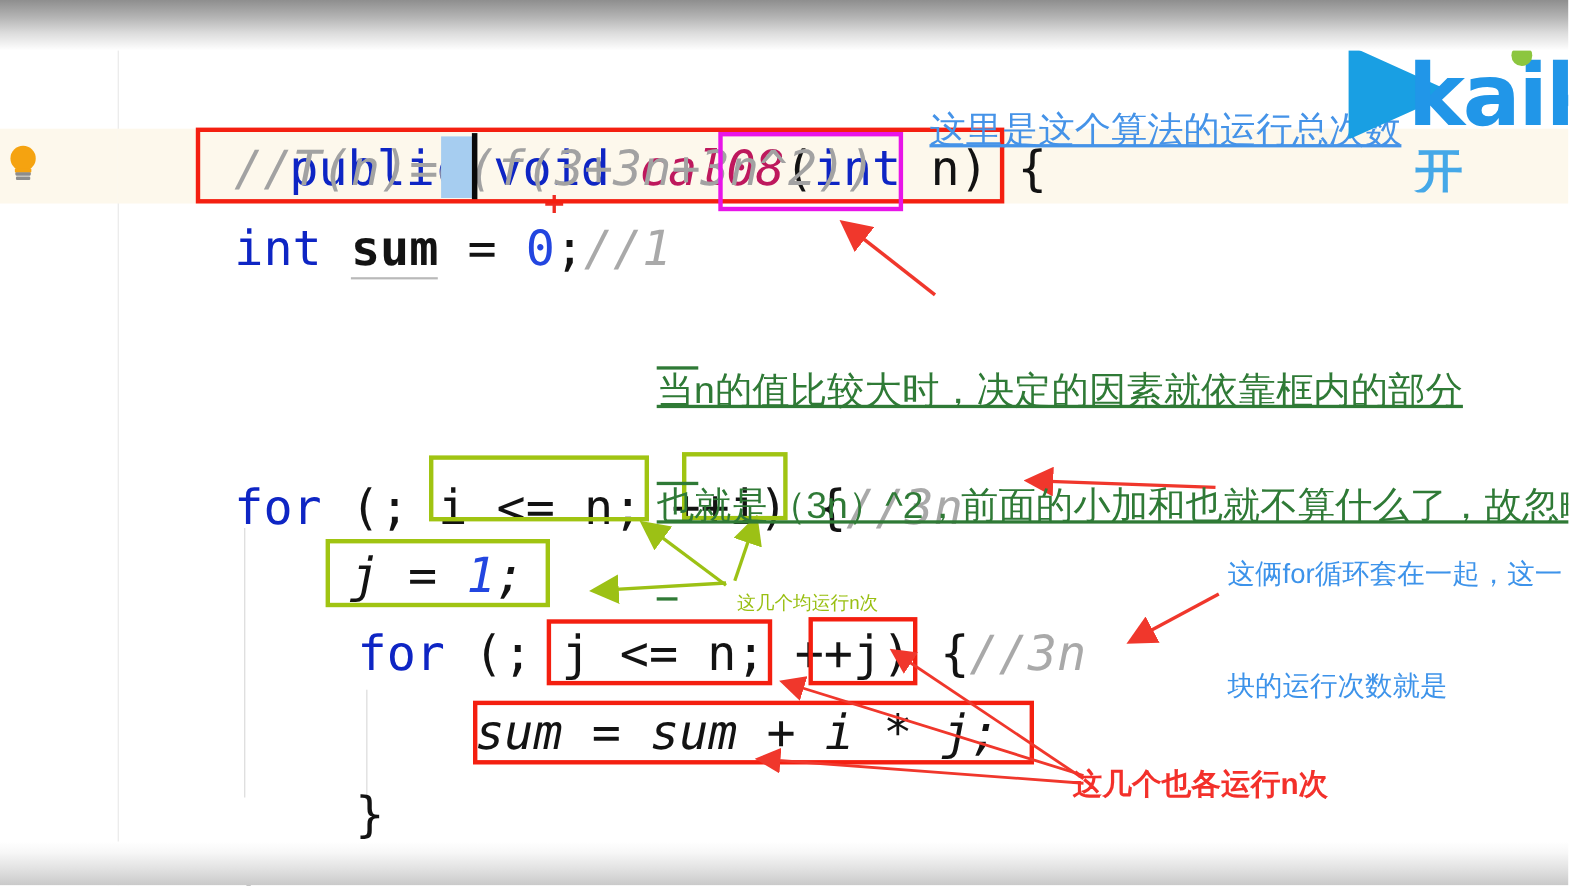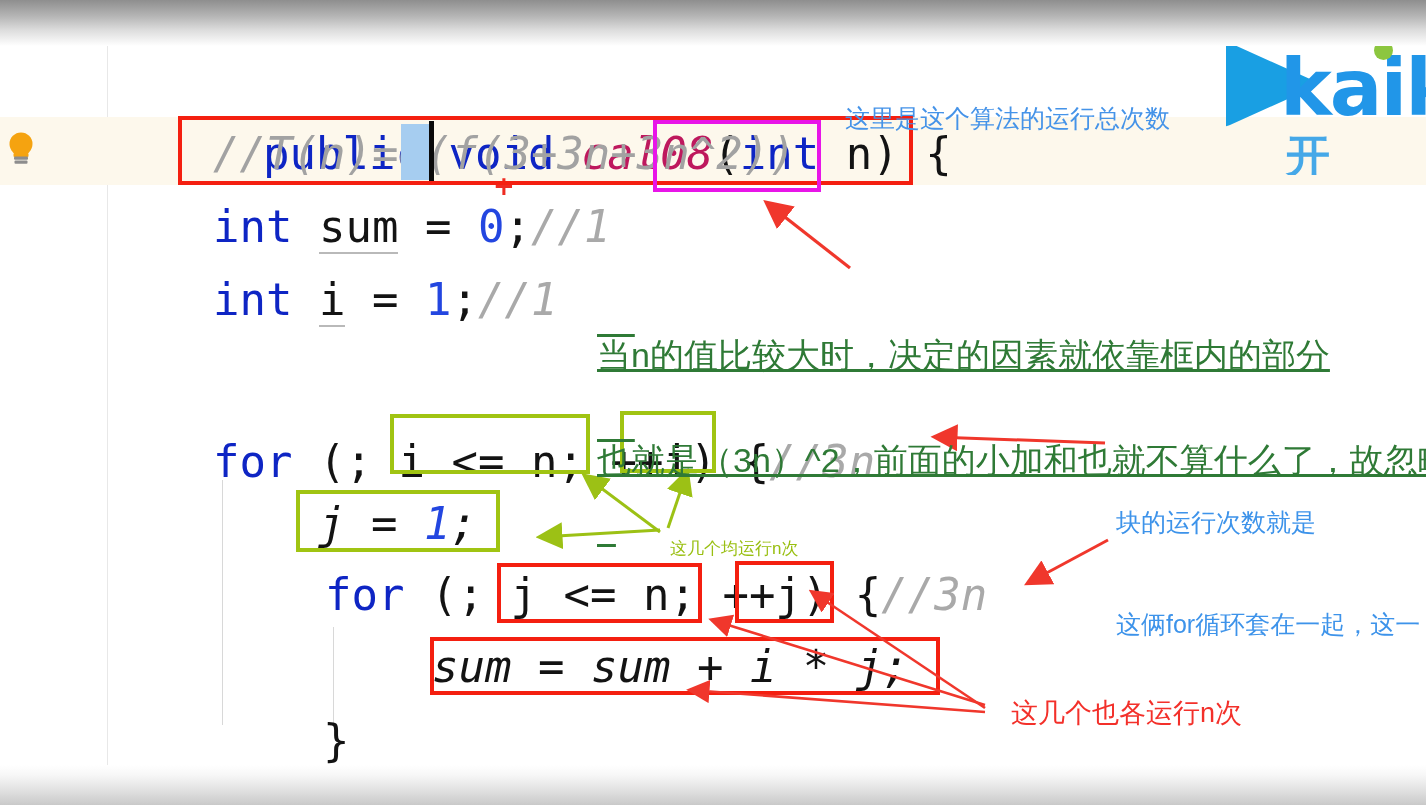--- a/index.html
+++ b/index.html
@@ -54,21 +54,21 @@
     line-height:73px;
     white-space:pre;
     color:#000000;
   }
   .ln{position:absolute; left:107px;}
   .kw{color:#0e25c4;}
   .mth{color:#be185d;font-style:italic;}
   .num{color:#2346e0;}
   .cmt{color:#a9a9a9; font-style:italic;}
   .plain{color:#131313;}
-  .field{color:#131313; border-bottom:2px solid #b9b9b9;}
+  .field{color:#131313; border-bottom:2px solid #b9b9b9;font-weight:bold;}
   .italic-cmt{color:#a2a2a2; font-style:italic;}
 
   
   .indent-guide{
     position:absolute; width:1px; background:#d8d8d8;
   }
 
   
   .sel-o{
     position:absolute; left:401px; top:124px; width:28px; height:56px;
@@ -90,21 +90,21 @@
   .box-magenta{border:4px solid #e815e8;}
   .box-green{border:4px solid #a0c412;}
 
   
   .anno{
     position:absolute;
     font-family:"Liberation Sans","DejaVu Sans",sans-serif;
     white-space:pre;
     font-weight:500;
   }
-  .anno-blue{color:#4593e8; font-size:25px; line-height:34px;}
+  .anno-blue{color:#4593e8; font-size:33px; line-height:34px;text-decoration:underline;}
   .anno-blue2{color:#3d93ea; font-size:25px; line-height:34px;}
   .anno-green{color:#2f7a36; font-size:34px; line-height:35px;text-decoration:underline;}
   .anno-lime{color:#99bf11; font-size:17px; line-height:30px;}
   .anno-red{color:#f3302a; font-size:27px; line-height:32px;}
 
   svg.arrows{position:absolute; left:0; top:0; width:1426px; height:805px; pointer-events:none;}
 
   
   .logo{
     position:absolute; right:0; top:25px; width:200px; height:150px;
@@ -156,21 +156,20 @@
       <span class="kw">public</span><span class="plain"> </span><span class="kw">void</span><span class="plain"> </span><span class="mth">cal08</span><span class="plain">(</span><span class="kw">int</span><span class="plain"> n) {</span>
     </div>
 
     
     <div class="ln italic-cmt" style="top:117px; left:213px;"><span>//T(n)=O(f(3+3n+3n^2))</span></div>
 
     
     <div class="ln" style="top:190px; left:213px;"><span class="kw">int</span><span class="plain"> </span><span class="field">sum</span><span class="plain"> = </span><span class="num">0</span><span class="plain">;</span><span class="cmt">//1</span></div>
 
     
-    <div class="ln" style="top:263px; left:213px;"><span class="kw">int</span><span class="plain"> </span><span class="field">i</span><span class="plain"> = </span><span class="num">1</span><span class="plain">;</span><span class="cmt">//1</span></div>
 
     
 
     
     <div class="ln" style="top:425px; left:213px;"><span class="kw">for</span><span class="plain"> (; </span><span class="plain">i &lt;= n</span><span class="plain">; </span><span class="plain">++i</span><span class="plain">) {</span><span class="cmt">//3n</span></div>
 
     
     <div class="ln" style="top:487px; left:318px;font-style:italic;"><span class="plain">j</span><span class="plain"> = </span><span class="num">1</span><span class="plain">;</span></div>
 
     
@@ -229,25 +228,25 @@
   <div class="anno anno-blue" style="left:845px; top:101px;"><span>这里是这个算法的运行总次数</span></div>
 
   <div class="anno anno-green" style="left:597px; top:268px;">
     <div>当n的值比较大时，决定的因素就依靠框内的部分</div>
     <div>也就是（3n）^2，前面的小加和也就不算什么了，故忽略掉</div>
   </div>
 
   <div class="anno anno-lime" style="left:670px; top:534px;"><span>这几个均运行n次</span></div>
 
   <div class="anno anno-blue2" style="left:1116px; top:437px;">
+    <div>这俩for循环套在一起，这一</div>
     <div>块的运行次数就是</div>
-    <div>这俩for循环套在一起，这一</div>
-  </div>
-
-  <div class="anno anno-red" style="left:1011px; top:697px;"><span>这几个也各运行n次</span></div>
+  </div>
+
+  <div class="anno anno-red" style="left:975px; top:697px;font-weight:bold;"><span>这几个也各运行n次</span></div>
 
   <div class="logo">
     <div class="logo-play">
       <svg viewBox="0 0 104 102" width="104" height="102">
         <path d="M16 10 Q8 6 8 16 L8 86 Q8 96 16 92 L96 56 Q104 51 96 46 Z" fill="#199fe3"></path>
       </svg>
     </div>
     <div class="logo-text">kaike</div>
     <div class="logo-dot"></div>
     <div class="logo-cn">开</div>

